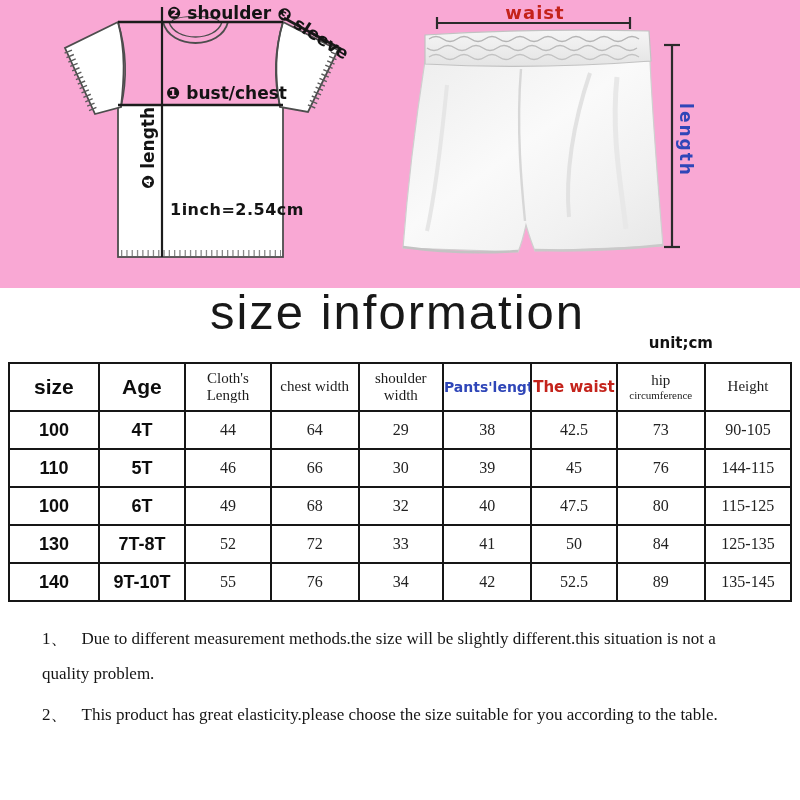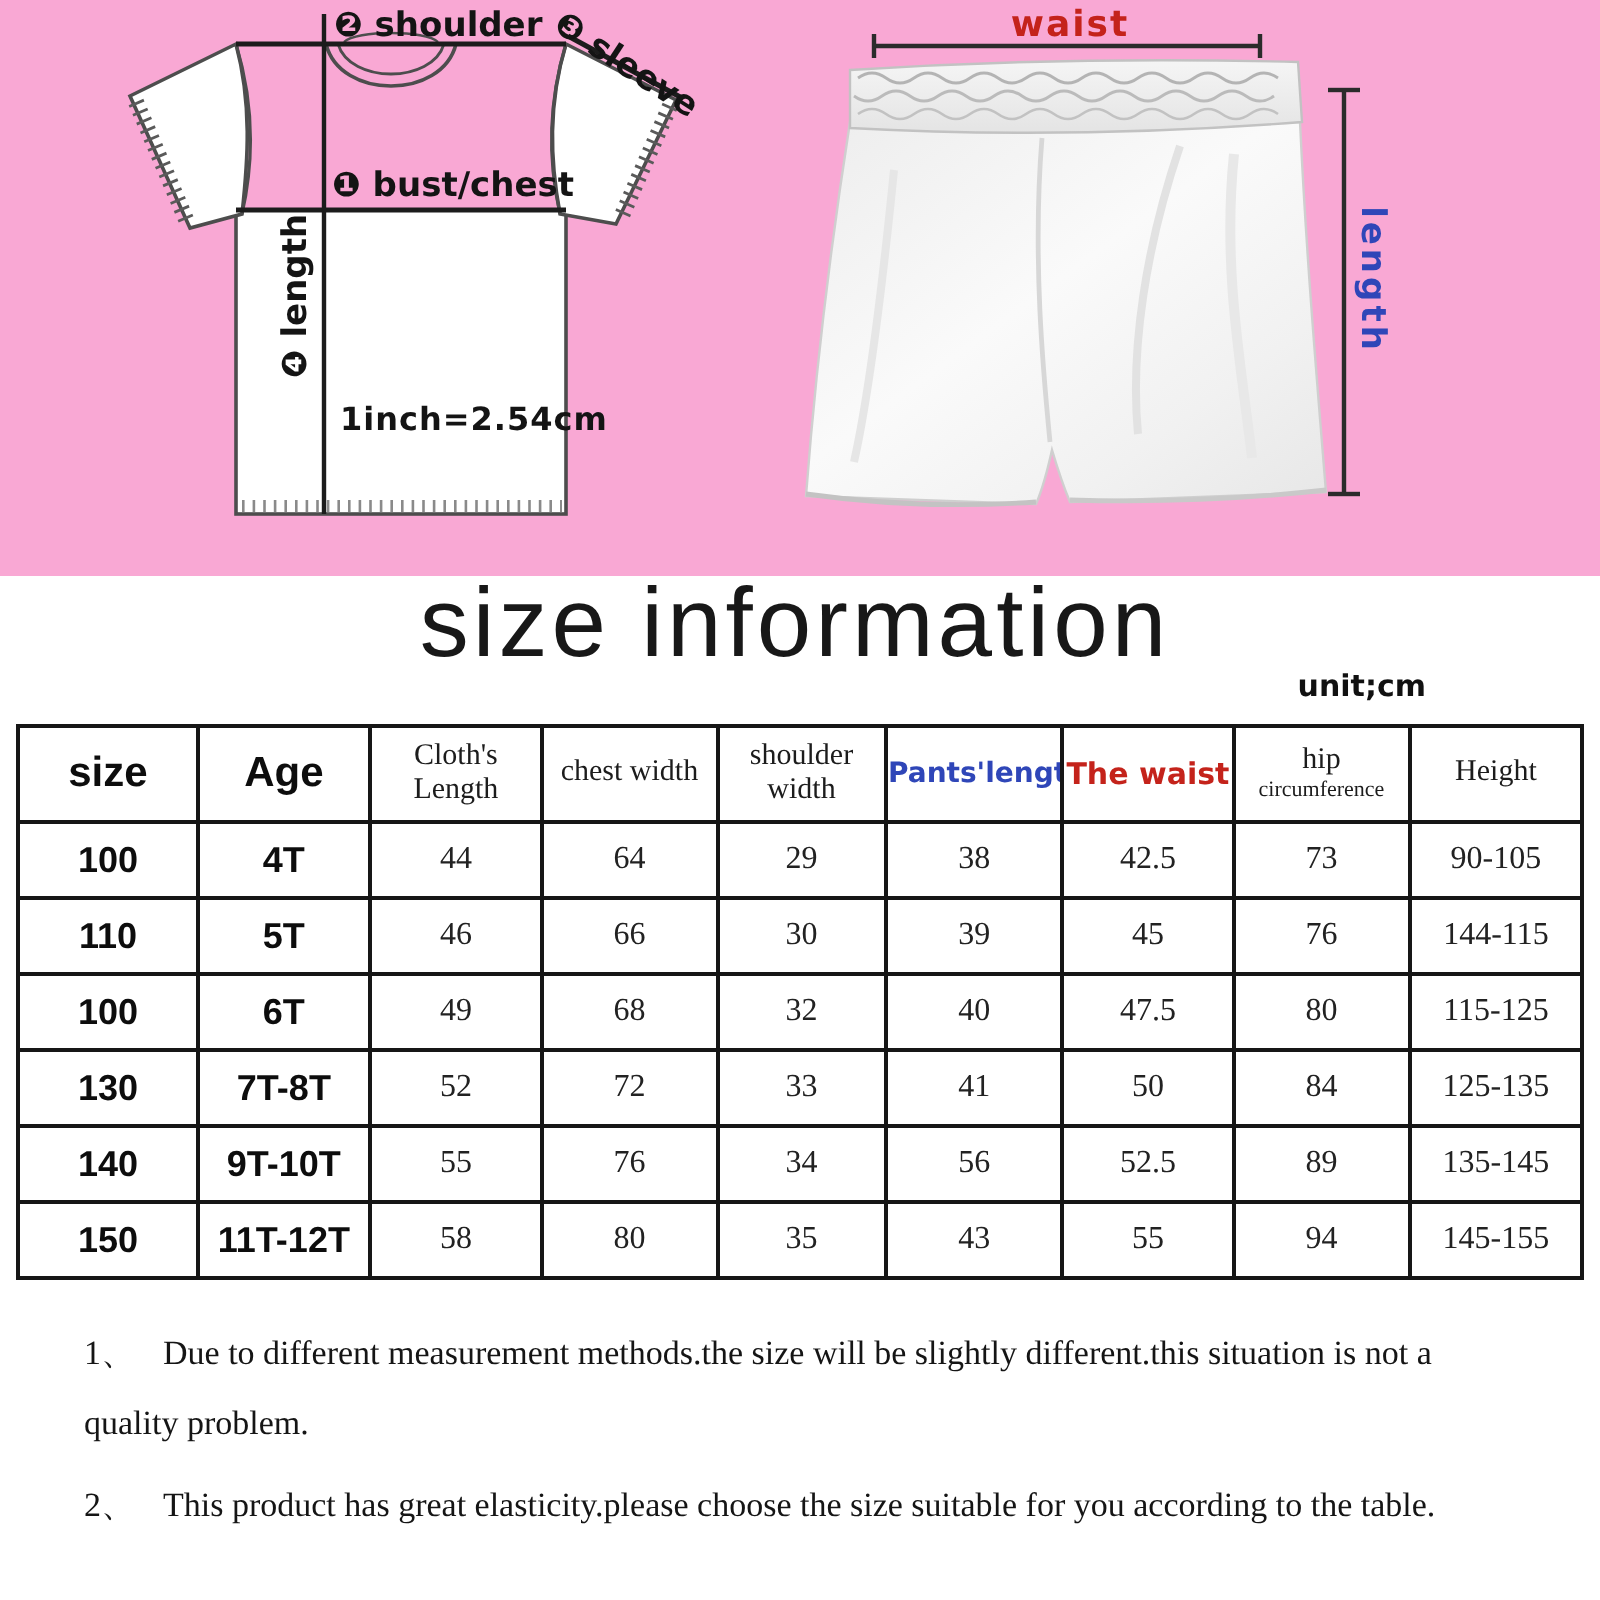--- a/index.html
+++ b/index.html
@@ -223,35 +223,24 @@
         <td class="c-serif">50</td>
         <td class="c-serif">84</td>
         <td class="c-serif">125-135</td>
       </tr>
       <tr>
         <td class="c-bold">140</td>
         <td class="c-bold">9T-10T</td>
         <td class="c-serif">55</td>
         <td class="c-serif">76</td>
         <td class="c-serif">34</td>
-        <td class="c-serif">56</td>
+        <td class="c-serif">42</td>
         <td class="c-serif">52.5</td>
         <td class="c-serif">89</td>
         <td class="c-serif">135-145</td>
-      </tr>
-      <tr>
-        <td class="c-bold">150</td>
-        <td class="c-bold">11T-12T</td>
-        <td class="c-serif">58</td>
-        <td class="c-serif">80</td>
-        <td class="c-serif">35</td>
-        <td class="c-serif">43</td>
-        <td class="c-serif">55</td>
-        <td class="c-serif">94</td>
-        <td class="c-serif">145-155</td>
       </tr>
     </tbody>
 </table>
 
 <div class="notes">
     <div class="note"><span class="num">1、</span><span>Due to different measurement methods.the size will be slightly different.this situation is not a quality problem.</span></div>
     <div class="note"><span class="num">2、</span><span>This product has great elasticity.please choose the size suitable for you according to the table.</span></div>
   </div>
 
 </body></html>

